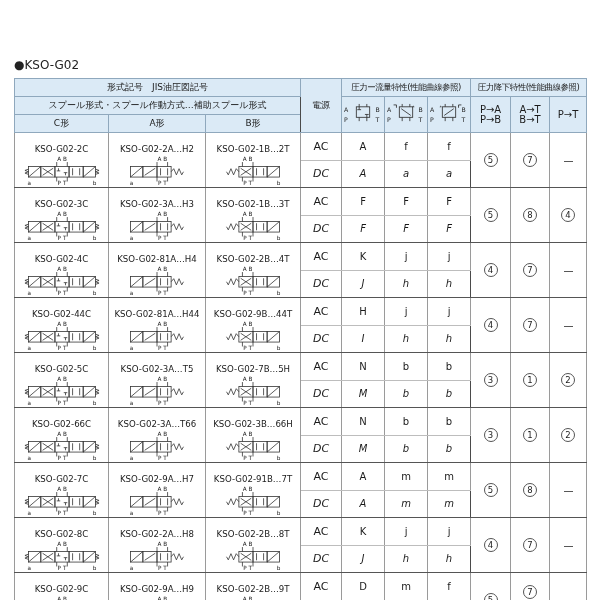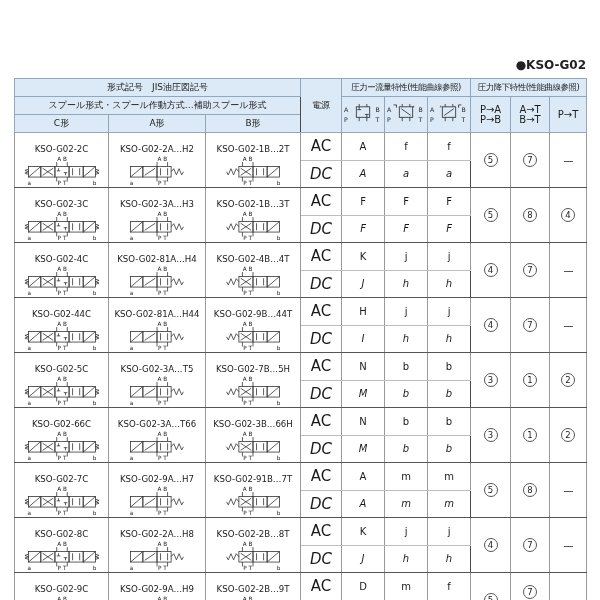--- a/index.html
+++ b/index.html
@@ -3,41 +3,41 @@
 <meta charset="utf-8">
 <style>
   html,body{margin:0;padding:0;}
   body{
     width:600px;height:600px;background:#ffffff;
     font-family:"DejaVu Sans","Liberation Sans",sans-serif;color:#222;
     overflow:hidden;
   }
   .page{padding:58px 14px 0 14px;}
   .title{font-size:16px;font-weight:700;letter-spacing:2px;margin:0 0 4px 0;color:#333;}
-  .series{font-size:12px;font-weight:700;margin:0 0 6px 0;color:#222;text-align:right;}
+  .series{font-size:12px;font-weight:400;margin:0 0 6px 0;color:#222;}
   table.model{width:572px;table-layout:fixed;border-collapse:collapse;border:1.5px solid #4a4a4a;}
   thead tr{height:18px;}
   tbody tr{height:21px;}
   th{
     background:#dbeaf6;border:1px solid #8fa8bd;font-weight:400;
     font-size:9px;padding:0;color:#1c1c1c;text-align:center;
   }
   th.tight{font-size:8.5px;letter-spacing:-0.5px;white-space:nowrap;overflow:hidden;}
   th.drophead{font-size:10px;line-height:10px;}
   td{
     border:1px solid #9a9a9a;text-align:center;padding:0;
     font-size:10px;color:#1a1a1a;background:#fff;
   }
   .gleft{border-left:1.3px solid #4a4a4a !important;}
   .mcell,.dropc{border-bottom:1.1px solid #555;}
   tr.sub2 td{border-bottom:1.1px solid #555;font-style:italic;}
   tr.sub1 td.pw, tr.sub1 td.lv{border-bottom:1px solid #bdbdbd;}
   .mcell{vertical-align:top;}
   .mname{font-size:8.6px;line-height:11px;padding-top:11px;white-space:nowrap;overflow:hidden;}
-  .pw{font-size:15px;}
+  .pw{font-size:11px;}
   .lv{font-size:10px;}
   .circ{
     display:inline-block;width:12px;height:12px;line-height:12px;
     border:1px solid #555;border-radius:50%;font-size:8.5px;text-align:center;
     margin:1px 0;
   }
   .dash{font-size:10px;letter-spacing:-1px;}
   svg text{font-family:"DejaVu Sans","Liberation Sans",sans-serif;}
   .vt{font-size:6.5px;fill:#222;}
   .mt{font-size:6.5px;fill:#222;}
@@ -325,21 +325,21 @@
       <line x1="54" y1="15" x2="54" y2="23" stroke="#333" stroke-width="0.9" fill="none"></line>
               <line x1="62" y1="15" x2="62" y2="23" stroke="#333" stroke-width="0.9" fill="none"></line>
       <rect x="20" y="13" width="14" height="12" stroke="#333" stroke-width="0.9" fill="none"></rect>
               <line x1="20" y1="25" x2="34" y2="13" stroke="#333" stroke-width="0.9" fill="none"></line>
       <polyline points="66,19 69,15.5 72,22.5 75,15.5 78,22.5 80,19" stroke="#333" stroke-width="0.9" fill="none"></polyline>
       <line x1="50" y1="25" x2="50" y2="30" stroke="#333" stroke-width="0.9" fill="none"></line>
               <line x1="62" y1="25" x2="62" y2="30" stroke="#333" stroke-width="0.9" fill="none"></line>
       <text x="56" y="33.5" class="vt" text-anchor="middle">P T</text>
       <text x="21" y="33.5" class="vt" text-anchor="middle">a</text>
     </svg></td>
-          <td rowspan="2" class="mcell"><div class="mname">KSO-G02-4B…4T</div><svg class="vsym" viewBox="0 0 100 34" width="90" height="30">
+          <td rowspan="2" class="mcell"><div class="mname">KSO-G02-2B…4T</div><svg class="vsym" viewBox="0 0 100 34" width="90" height="30">
     <text x="44" y="6.5" class="vt" text-anchor="middle">A B</text>
     <line x1="38" y1="8" x2="38" y2="13" stroke="#333" stroke-width="0.9" fill="none"></line>
               <line x1="50" y1="8" x2="50" y2="13" stroke="#333" stroke-width="0.9" fill="none"></line>
     <rect x="34" y="13" width="16" height="12" stroke="#333" stroke-width="0.9" fill="none"></rect>
               <rect x="50" y="13" width="16" height="12" stroke="#333" stroke-width="0.9" fill="none"></rect>
     <line x1="36" y1="15" x2="48" y2="23" stroke="#333" stroke-width="0.9" fill="none"></line>
               <line x1="48" y1="15" x2="36" y2="23" stroke="#333" stroke-width="0.9" fill="none"></line>
     <line x1="54" y1="15" x2="54" y2="23" stroke="#333" stroke-width="0.9" fill="none"></line>
               <line x1="62" y1="15" x2="62" y2="23" stroke="#333" stroke-width="0.9" fill="none"></line>
     <rect x="66" y="13" width="14" height="12" stroke="#333" stroke-width="0.9" fill="none"></rect>

